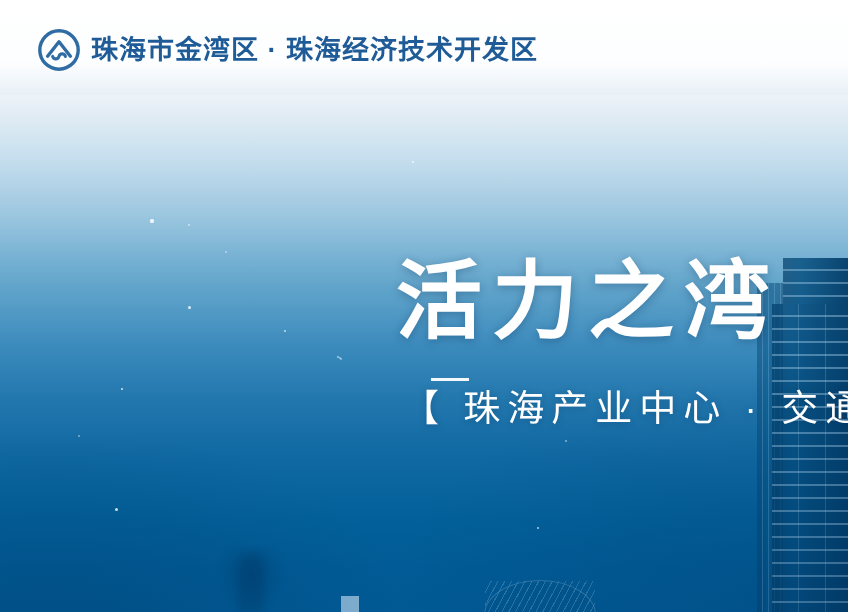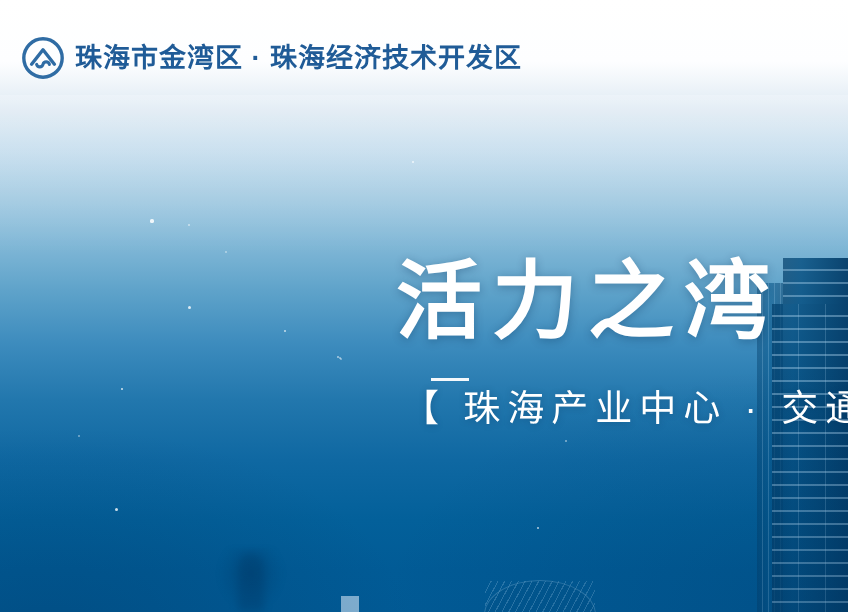--- a/index.html
+++ b/index.html
@@ -182,26 +182,26 @@
     position: absolute;
     background: #ffffff;
     border-radius: 50%;
     pointer-events: none;
   }
 
   
   .site-header {
     position: absolute;
     left: 0;
-    top: 16px;
+    top: 8px;
     width: 848px;
     height: 84px;
     display: flex;
     align-items: center;
-    padding-left: 22px;
+    padding-left: 38px;
     box-sizing: border-box;
     z-index: 40;
   }
   .brand {
     display: flex;
     align-items: center;
     gap: 11px;
     text-decoration: none;
   }
   .brand-logo {

